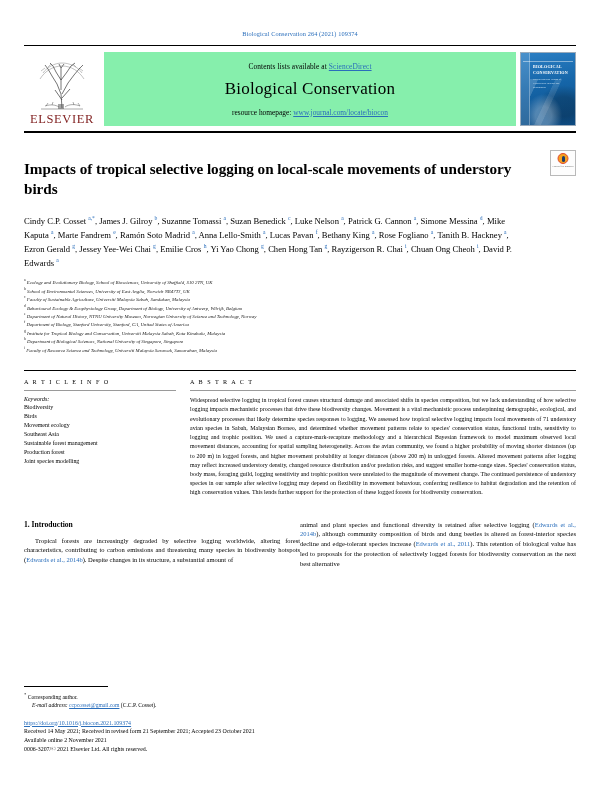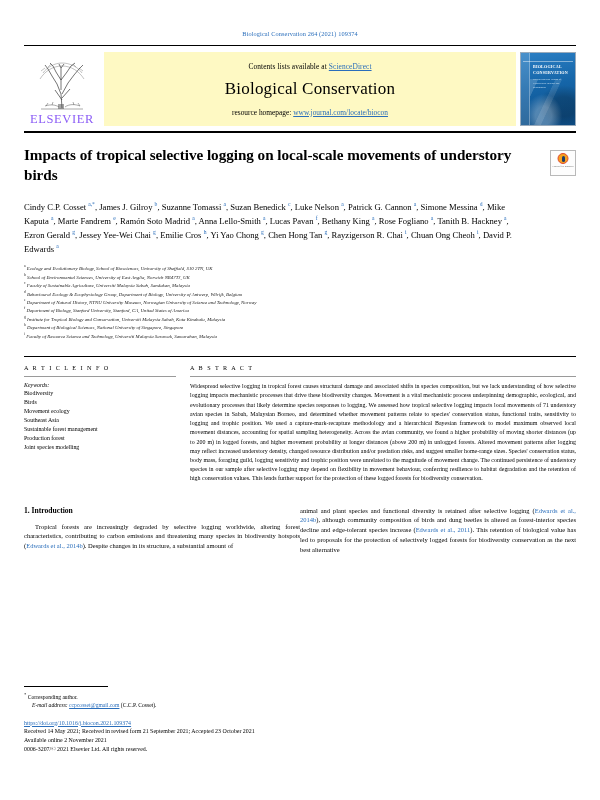--- a/index.html
+++ b/index.html
@@ -40,27 +40,27 @@
     width: 76px; flex: 0 0 76px;
     display: flex; flex-direction: column;
     align-items: center; justify-content: flex-end;
     padding-bottom: 1px;
   }
   .elsevier-tree { width: 62px; height: 52px; display:block; }
   .elsevier-word {
     font-family: "Liberation Serif", serif;
     font-size: 12.5px;
     letter-spacing: .6px;
-    color: #8b5cf6;
+    color: #7f1d1d;
     line-height: 1;
     margin-top: 1px;
   }
   .journal-band {
     flex: 1 1 auto;
-    background: #fef9c3;
+    background: #86efac;
     display: flex; flex-direction: column;
     align-items: center; justify-content: center;
     padding: 7px 4px 7px;
     min-height: 74px;
   }
   .contents-line { font-size: 7.4px; letter-spacing: .1px; }
   .link { color: #2a6ebb; }
   .journal-title {
     font-size: 17px;
     letter-spacing: .2px;
@@ -125,21 +125,21 @@
     content: ""; position: absolute;
     left: 50%; top: 2px; transform: translateX(-50%);
     width: 3px; height: 6.5px; border-radius: 1.5px;
     background: #1b3a6b;
   }
 
   
   .title {
     font-size: 15.2px;
     line-height: 1.3;
-    margin: 12px 0 0;
+    margin: 26px 0 0;
     padding-right: 36px;
     letter-spacing: -.05px;
   }
 
   
   .authors {
     font-size: 8.6px;
     line-height: 1.55;
     margin-top: 15px;
     padding-right: 60px;

